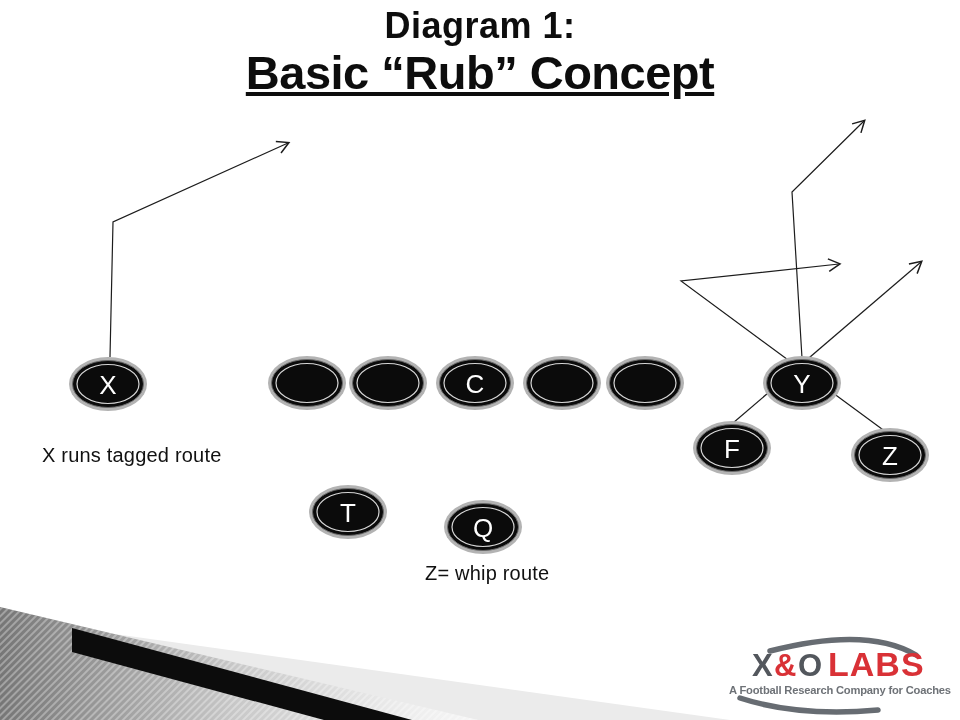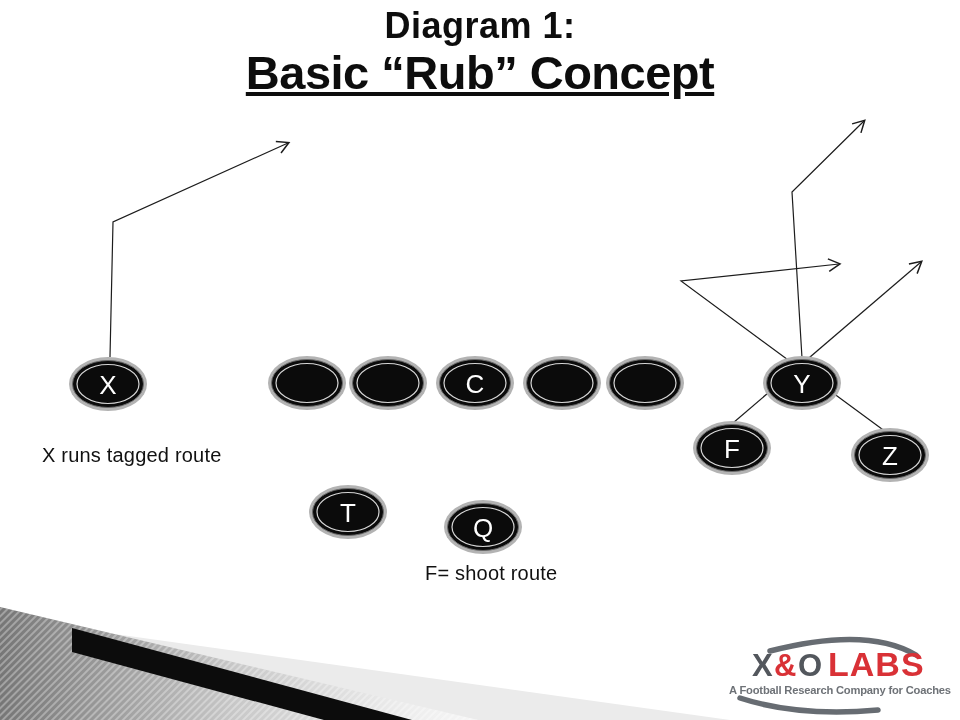--- a/index.html
+++ b/index.html
@@ -122,21 +122,21 @@
           <ellipse cx="483" cy="527" rx="35.5" ry="23.5" fill="#0b0b0b" stroke="#6b6b6b" stroke-width="1"></ellipse>
           <ellipse cx="483" cy="527" rx="31" ry="19.5" fill="none" stroke="#d6d6d6" stroke-width="1.2"></ellipse>
           <text x="483" y="528" fill="#ffffff" font-size="26" text-anchor="middle" dominant-baseline="central">Q</text>
         </g>
       </g>
   </svg>
 
   <div class="x-note">X runs tagged route</div>
 
   <div class="legend">
-    <div>F= shoot route</div>
+    <div>Z= whip route</div>
   </div>
 
   <div class="logo">
     <svg viewBox="0 0 238 96" xmlns="http://www.w3.org/2000/svg">
       <path d="M 48,27 Q 145,2 194,31" fill="none" stroke="#676c72" stroke-width="5.5" stroke-linecap="round"></path>
       <path d="M 18,74 Q 76,93 156,86" fill="none" stroke="#676c72" stroke-width="5.5" stroke-linecap="round"></path>
       <text x="30" y="52" font-size="31" font-weight="700" fill="#53575d">X</text>
       <text x="52" y="52" font-size="31" font-weight="700" fill="#d93136">&amp;</text>
       <text x="76" y="52" font-size="31" font-weight="700" fill="#53575d">O</text>
       <text x="106" y="52" font-size="34" font-weight="700" letter-spacing="1" fill="#d93136">LABS</text>

